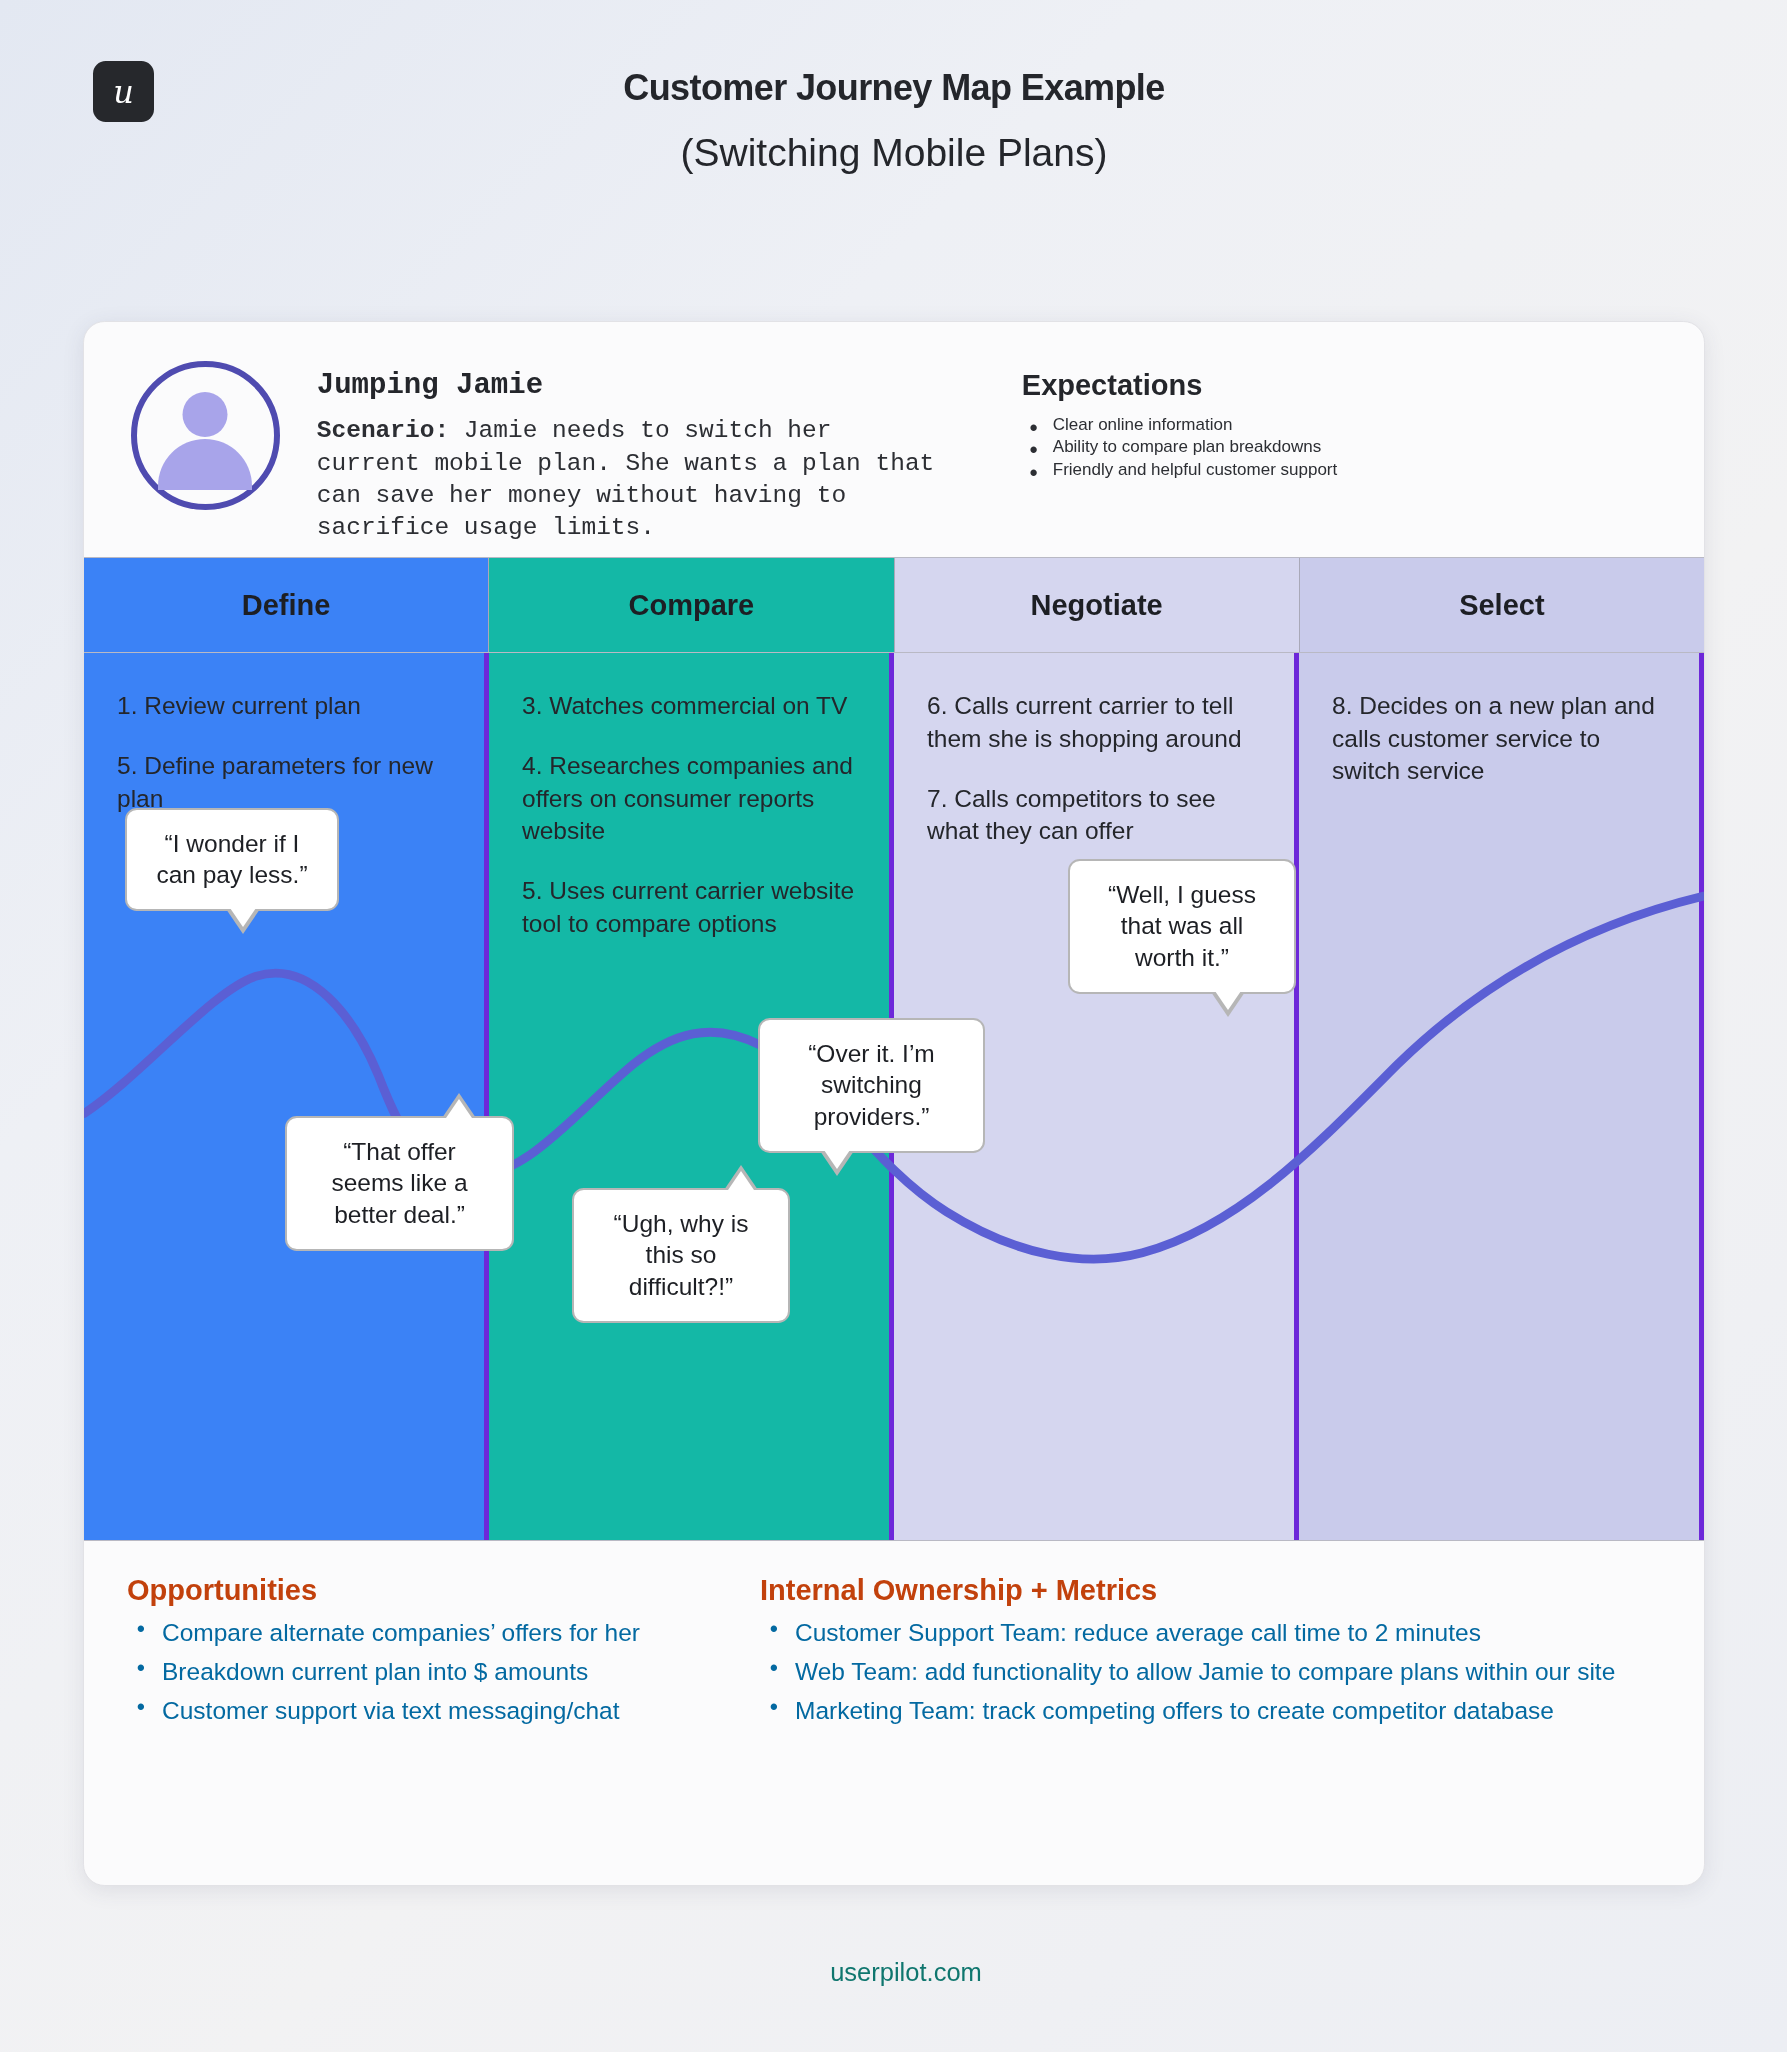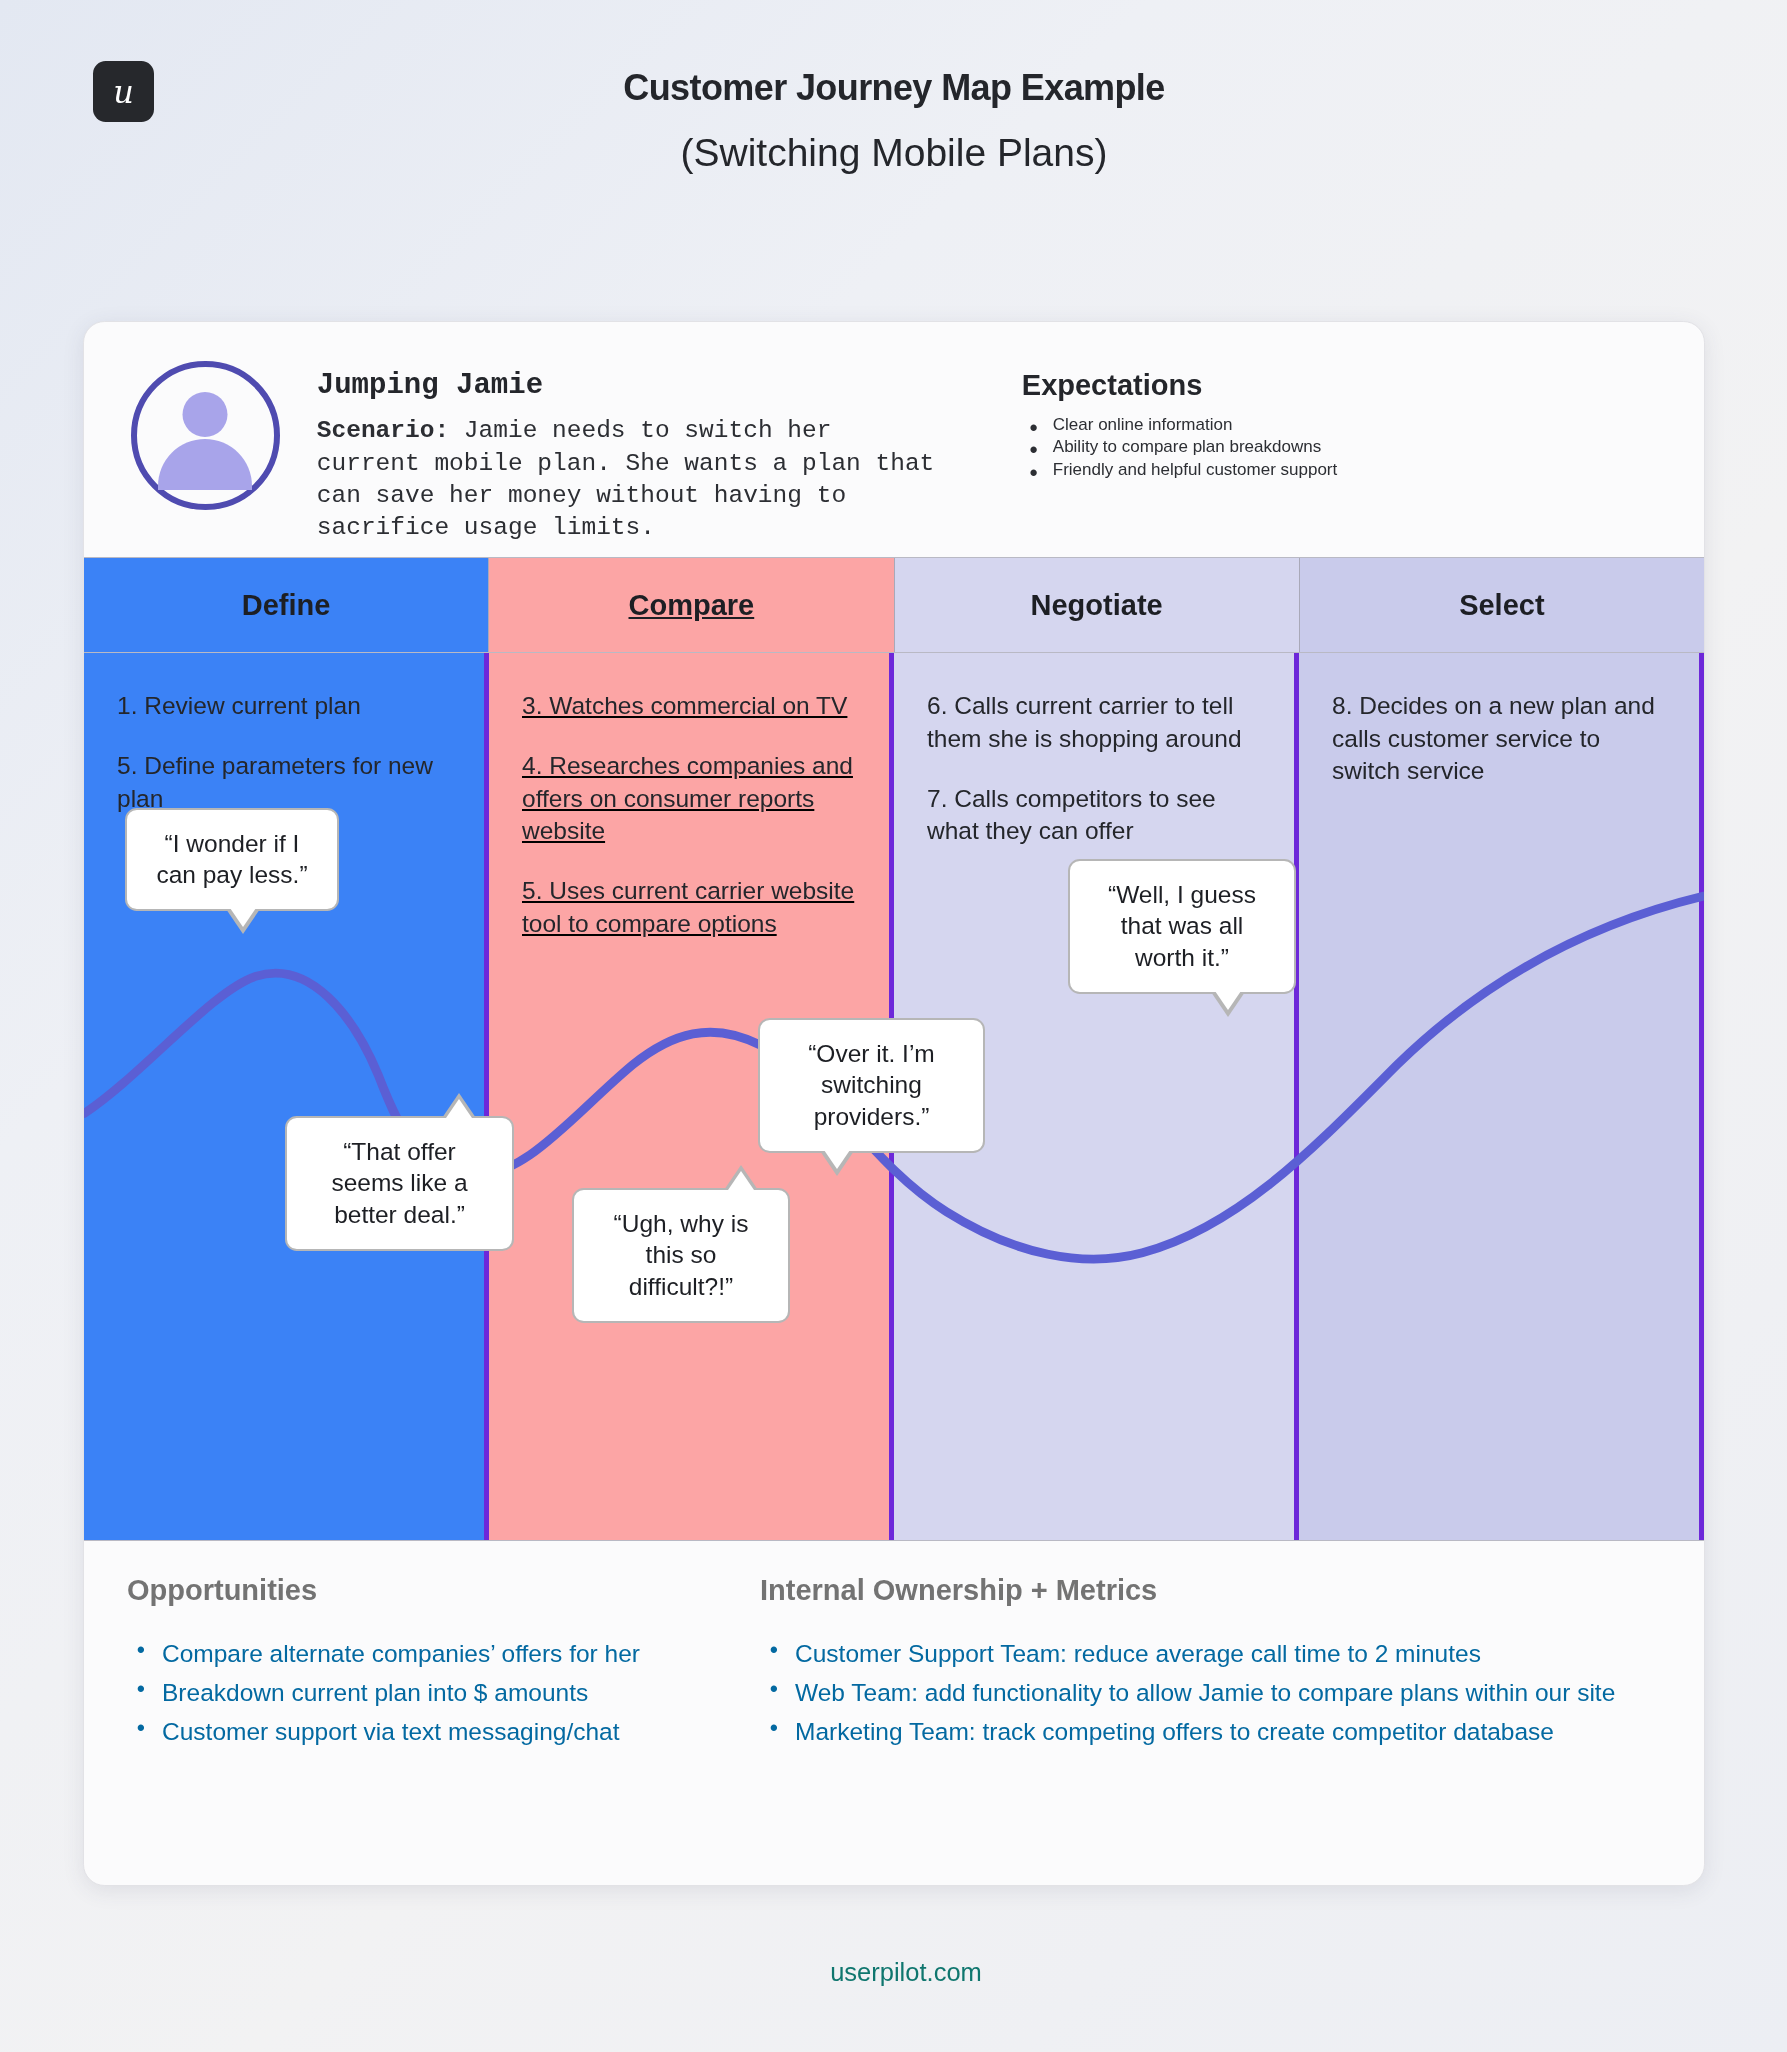--- a/index.html
+++ b/index.html
@@ -169,21 +169,21 @@
     font-size: 24.5px;
     line-height: 1.33;
     color: #24262b;
     margin-bottom: 27.4px;
     position: relative;
     z-index: 4;
   }
 
   
   .tint0 { background: #3b82f6; }
-  .tint1 { background: #fca5a5; text-decoration: underline; }
+  .tint1 { background: #14b8a6; }
   .tint2 { background: #d5d6ef; }
   .tint3 { background: #c9cbeb; }
 
   
   .curve {
     position: absolute;
     left: 0; top: 0;
     width: 100%; height: 100%;
     z-index: 2;
     pointer-events: none;
@@ -242,22 +242,22 @@
     background: #fbfbfc;
     display: flex;
     padding: 33px 43px 0 43px;
     height: 250px;
   }
   .foot-col-left { width: 598px; }
   .foot-col-right { flex: 1; padding-left: 35px; }
   .foot-title {
     font-size: 29px;
     font-weight: bold;
-    color: #737373;
-    margin-bottom: 30px;
+    color: #c2410c;
+    margin-bottom: 9px;
   }
   .foot-list { list-style: none; }
   .foot-list li {
     font-size: 24.5px;
     line-height: 1.36;
     color: #0369a1;
     padding-left: 35px;
     position: relative;
     margin-bottom: 5.9px;
   }

